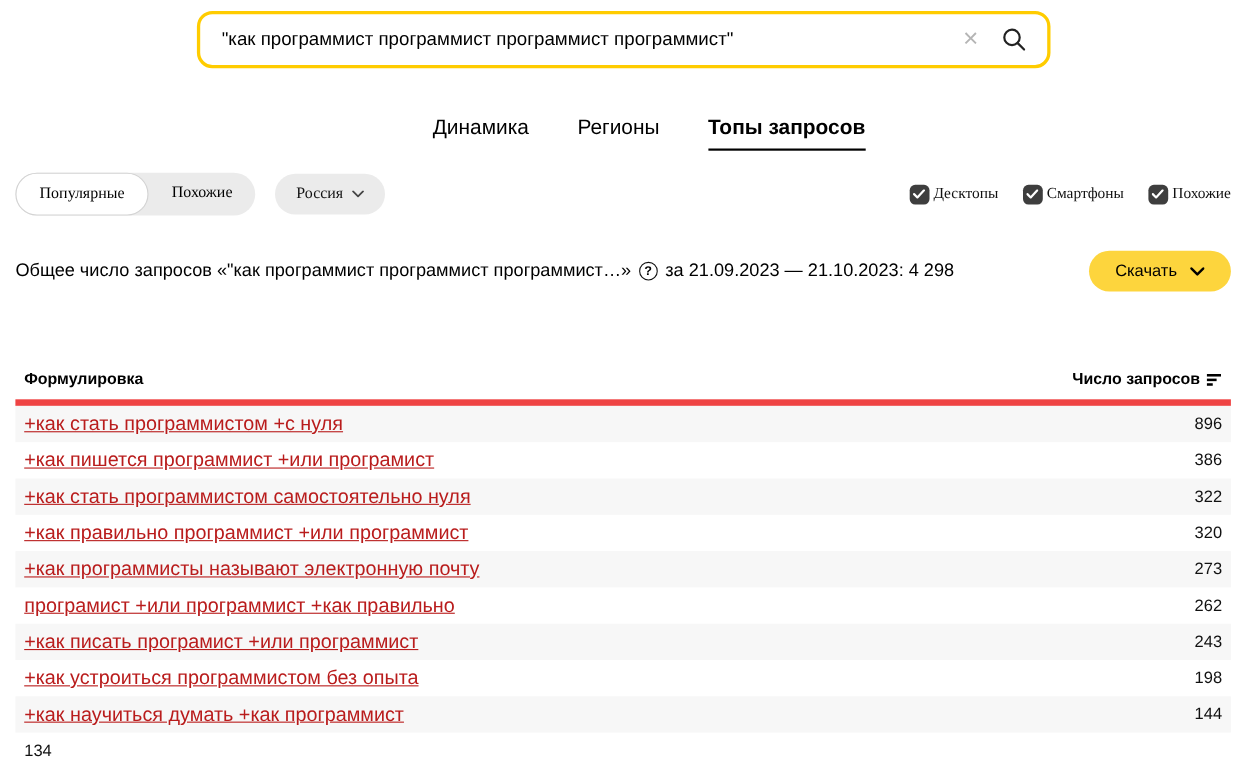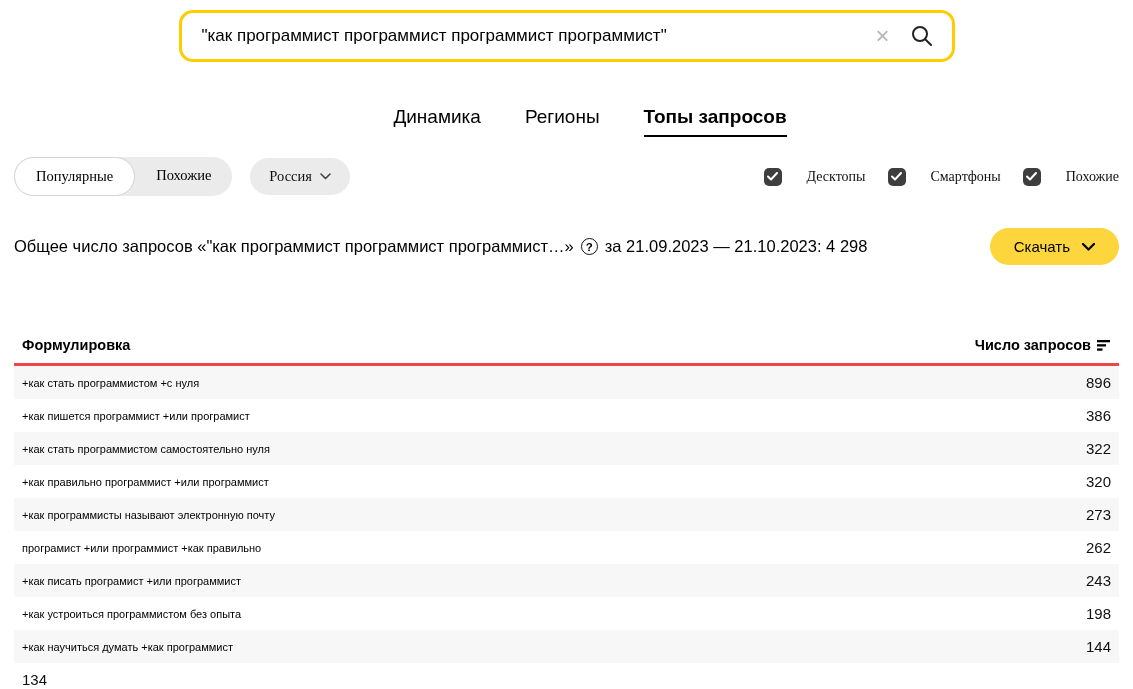--- a/index.html
+++ b/index.html
@@ -25,39 +25,39 @@
   .tab.active { font-weight: 600; border-bottom: 2px solid #000; }
 
   
   .filter-row { margin-top: 20px; padding: 0 14px; display: flex; justify-content: space-between; align-items: center; font-family: Liberation Serif, serif; }
   .filter-left { display: flex; align-items: center; gap: 18px; }
   .segmented { display: flex; background: #ebebeb; border-radius: 20px; }
   .segment { font-size: 14.5px; padding: 10px 21px; border-radius: 20px; cursor: pointer; color: #000; white-space: nowrap; }
   .segment.active { background: #fff; border: 1px solid #d3d3d3; }
   .pill { display: flex; align-items: center; gap: 8px; background: #ebebeb; border-radius: 20px; padding: 10px 19px; font-size: 14.5px; cursor: pointer; }
   .devices { display: flex; align-items: center; gap: 22px; }
-  .device { display: flex; align-items: center; gap: 25px; cursor: pointer; font-size: 14px; }
+  .device { display: flex; align-items: center; gap: 4px; cursor: pointer; font-size: 14px; }
   .checkbox { width: 18px; height: 18px; background: #3e3e3e; border-radius: 5px; display: flex; align-items: center; justify-content: center; }
 
   
   .summary-row { margin-top: 32px; padding: 0 14px; display: flex; justify-content: space-between; align-items: center; }
   .summary { font-size: 16.5px; color: #000; display: flex; align-items: center; gap: 7px; }
   .help-icon { width: 17px; height: 17px; border: 1.6px solid #111; border-radius: 50%;
     display: inline-flex; align-items: center; justify-content: center; font-size: 11.5px; font-weight: 700; cursor: pointer; }
   .download-btn { background: #fdd53d; border: none; border-radius: 20px; padding: 10px 24px;
     font-size: 15px; font-family: inherit; display: flex; align-items: center; gap: 12px; cursor: pointer; color: #000; justify-content: flex-end; }
 
   
   .table { margin: 72px 14px 0; }
-  .table-header { display: flex; justify-content: space-between; padding: 0 8px 10px; border-bottom: 3px solid #ef4444; gap: 44px; }
+  .table-header { display: flex; justify-content: space-between; padding: 0 8px 10px; border-bottom: 6px solid #ef4444; gap: 44px; }
   .col-label { font-size: 14.5px; font-weight: 700; color: #000; }
   .count-header { display: flex; align-items: center; gap: 6px; cursor: pointer; }
   .row { display: flex; justify-content: space-between; align-items: center; height: 33px; padding: 0 8px; }
   .row:nth-child(even) { background: #f7f7f7; }
-  .row a { color: #000000; font-size: 11px; cursor: pointer; }
+  .row a { color: #b91c1c; font-size: 18px; text-decoration: underline; cursor: pointer; }
   .row .count { font-size: 15px; color: #111; }
 </style>
 </head>
 <body>
 
 <div class="search-row">
   <div class="search-box">
     <input class="search-input" type="text" value="&quot;как программист программист программист программист&quot;" style="">
     <span class="clear-btn">×</span>
     <span class="search-btn">

